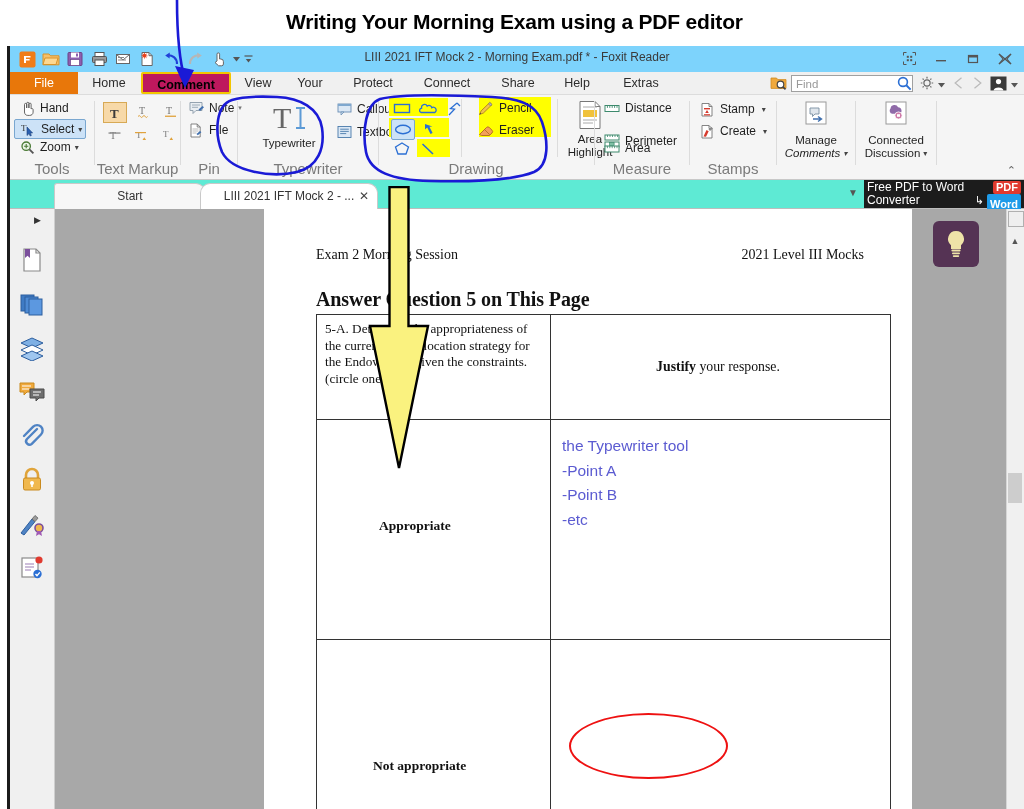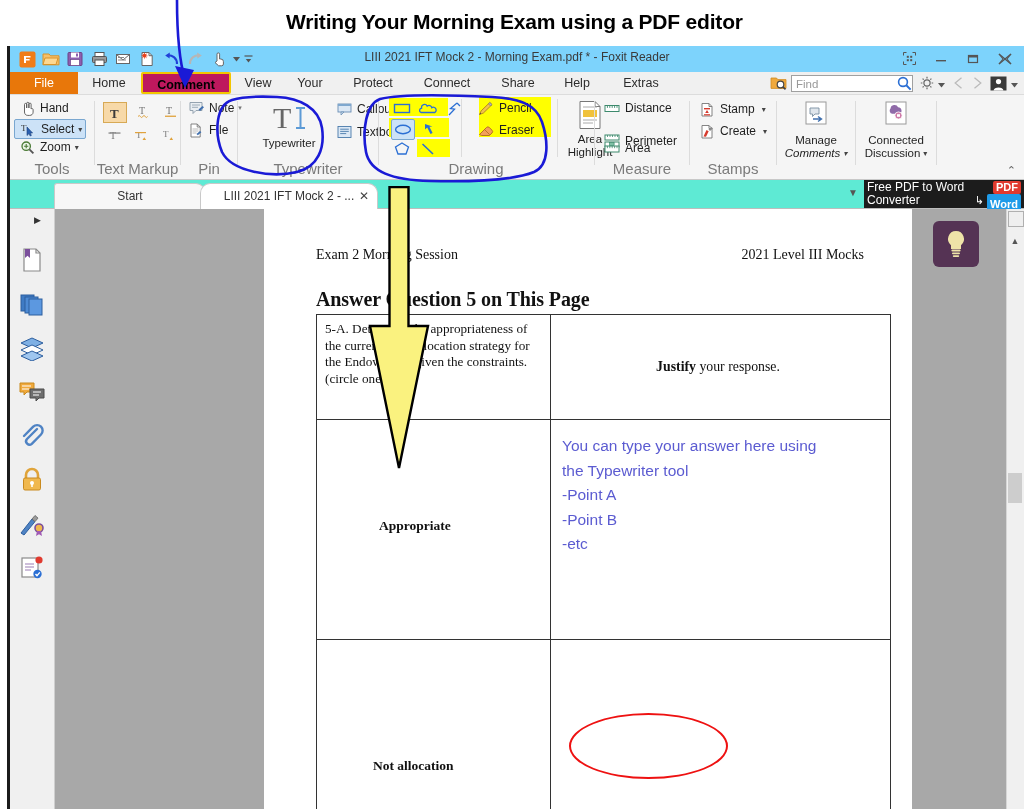--- a/index.html
+++ b/index.html
@@ -767,24 +767,23 @@
         <div id="tbl">
           <div class="tbl-vline" style="left:233px;"></div>
           <div class="tbl-hline" style="top:104px;"></div>
           <div class="tbl-hline" style="top:324px;"></div>
 
           <div class="cell" id="q-text">5-A. Determine the appropriateness of the current asset allocation strategy for the Endowment, given the constraints. (circle one)</div>
           <div class="cell" id="justify-text">
             <b>Justify</b><span> your response.</span>
           </div>
           <div class="cell" id="appropriate-lbl">Appropriate</div>
-          <div class="cell" id="notappropriate-lbl">Not allocation</div>
+          <div class="cell" id="notappropriate-lbl">Not appropriate</div>
 
           <div id="typed-answer">
-              <div>You can type your answer here using</div>
               <div>the Typewriter tool</div>
               <div>-Point A</div>
               <div>-Point B</div>
               <div>-etc</div>
             </div>
         </div>
 
         <div id="red-ellipse"></div>
       </div>
     </div>

